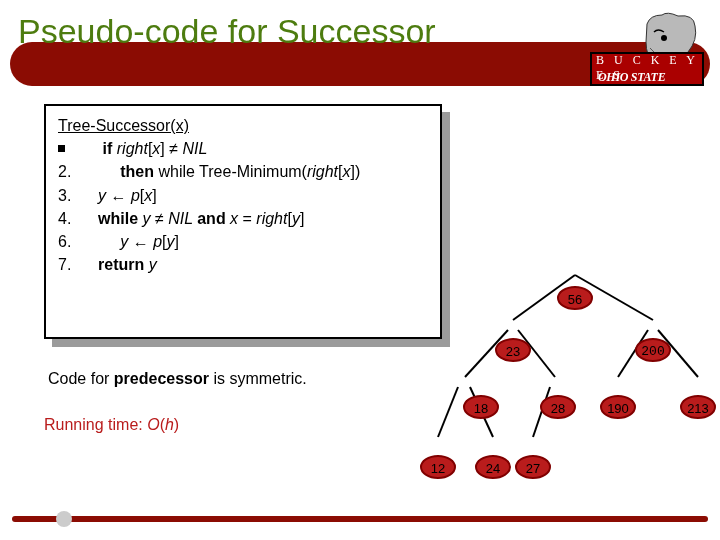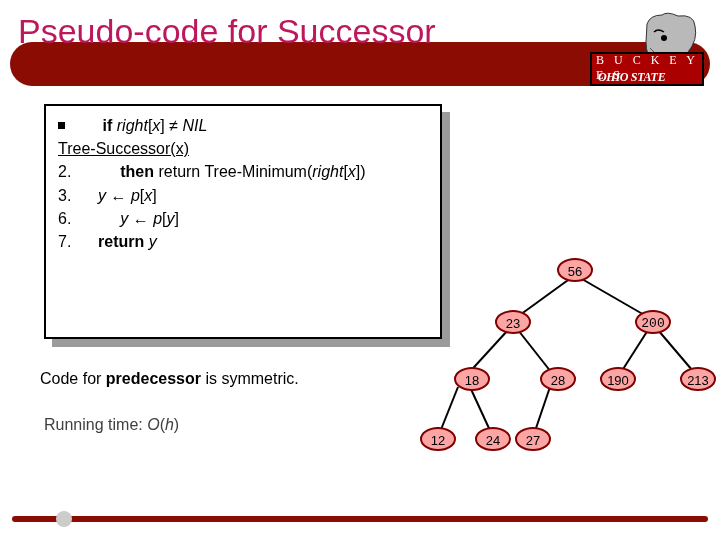--- a/index.html
+++ b/index.html
@@ -19,21 +19,21 @@
     top: 42px;
     height: 44px;
     background: #8b0c03;
     border-radius: 22px;
   }
   .title-text {
     position: absolute;
     left: 18px;
     top: 12px;
     font-size: 34px;
-    color: #be185d;
+    color: #4d7c0f;
   }
   .logo {
     position: absolute;
     right: 20px;
     top: 10px;
     width: 110px;
     height: 78px;
   }
   .logo-head {
     position: absolute;
@@ -95,51 +95,52 @@
   .bullet-sq {
     display: inline-block;
     width: 7px;
     height: 7px;
     background: #000;
     margin: 0 2px 2px 0;
   }
   .it { font-style: italic; }
   .note1 {
     position: absolute;
-    left: 40px;
+    left: 48px;
     top: 370px;
     font-size: 16px;
   }
   .note2 {
     position: absolute;
     left: 44px;
     top: 416px;
     font-size: 16px;
-    color: #404040;
+    color: #b91c1c;
   }
 
   
   .tree {
     position: absolute;
     left: 400px;
     top: 255px;
     width: 320px;
     height: 235px;
   }
   .node {
     position: absolute;
     width: 36px;
     height: 24px;
     border: 2px solid #800000;
-    background: #fca5a5;
+    background: #b91c1c;
     border-radius: 50%;
     text-align: center;
     font-size: 13px;
     line-height: 24px;
     box-sizing: border-box;
+    margin-top: 28px;
   }
   svg.edges {
     position: absolute;
     left: 0; top: 0;
     width: 320px;
     height: 235px;
   }
   svg.edges line {
     stroke: #000;
     stroke-width: 2;
@@ -177,24 +178,25 @@
     <path d="M6 36 Q18 46 6 50" stroke="#555" stroke-width="1" fill="none"></path>
   </svg>
   <div class="logo-box">
     <div class="logo-ohio">OHIO STATE</div>
     <div class="logo-buckeyes">B U C K E Y E S</div>
   </div>
 </div>
 
 <div class="code-shadow"></div>
 <div class="code-box">
+  <div class="code-row"><span class="fn-name">Tree-Successor(x)</span></div>
   <div class="code-row"><span class="bullet-sq"></span>        <b>if </b><span class="it">right</span><span>[</span><span class="it">x</span><span>] ≠ </span><span class="it">NIL</span></div>
-  <div class="code-row"><span class="fn-name">Tree-Successor(x)</span></div>
-  <div class="code-row"><span>2.</span>           <b>then </b><span>return Tree-Minimum(</span><span class="it">right</span><span>[</span><span class="it">x</span><span>])</span></div>
+  <div class="code-row"><span>2.</span>           <b>then </b><span>while Tree-Minimum(</span><span class="it">right</span><span>[</span><span class="it">x</span><span>])</span></div>
   <div class="code-row"><span>3.</span>      <span class="it">y</span><span> ← </span><span class="it">p</span><span>[</span><span class="it">x</span><span>]</span></div>
+  <div class="code-row"><span>4.</span>      <b>while </b><span class="it">y</span><span> ≠ </span><span class="it">NIL </span><b>and </b><span class="it">x</span><span> = </span><span class="it">right</span><span>[</span><span class="it">y</span><span>]</span></div>
   <div class="code-row"><span>6.</span>           <span class="it">y</span><span> ← </span><span class="it">p</span><span>[</span><span class="it">y</span><span>]</span></div>
   <div class="code-row"><span>7.</span>      <b>return </b><span class="it">y</span></div>
 </div>
 
 <div class="note1">
   <span>Code for </span><b>predecessor</b><span> is symmetric.</span>
 </div>
 <div class="note2">
   <span>Running time: </span><span class="it">O</span><span>(</span><span class="it">h</span><span>)</span>
 </div>
@@ -207,21 +209,21 @@
     <line x1="118" y1="75" x2="155" y2="122"></line>
     <line x1="248" y1="75" x2="218" y2="122"></line>
     <line x1="258" y1="75" x2="298" y2="122"></line>
     <line x1="58" y1="132" x2="38" y2="182"></line>
     <line x1="70" y1="132" x2="93" y2="182"></line>
     <line x1="150" y1="132" x2="133" y2="182"></line>
   </svg>
   <div class="node" style="left:157px; top:3px;">56</div>
   <div class="node" style="left:95px;  top:55px;">23</div>
   <div class="node" style="left:235px; top:55px;font-family:Liberation Mono, monospace;">200</div>
-  <div class="node" style="left:54px;  top:112px;">18</div>
+  <div class="node" style="left:63px;  top:112px;">18</div>
   <div class="node" style="left:140px; top:112px;">28</div>
   <div class="node" style="left:200px; top:112px;">190</div>
   <div class="node" style="left:280px; top:112px;">213</div>
   <div class="node" style="left:20px;  top:172px;">12</div>
   <div class="node" style="left:75px;  top:172px;">24</div>
   <div class="node" style="left:115px; top:172px;text-align:center;">27</div>
 </div>
 
 <div class="footer-line"></div>
 <div class="footer-bullet"></div>

